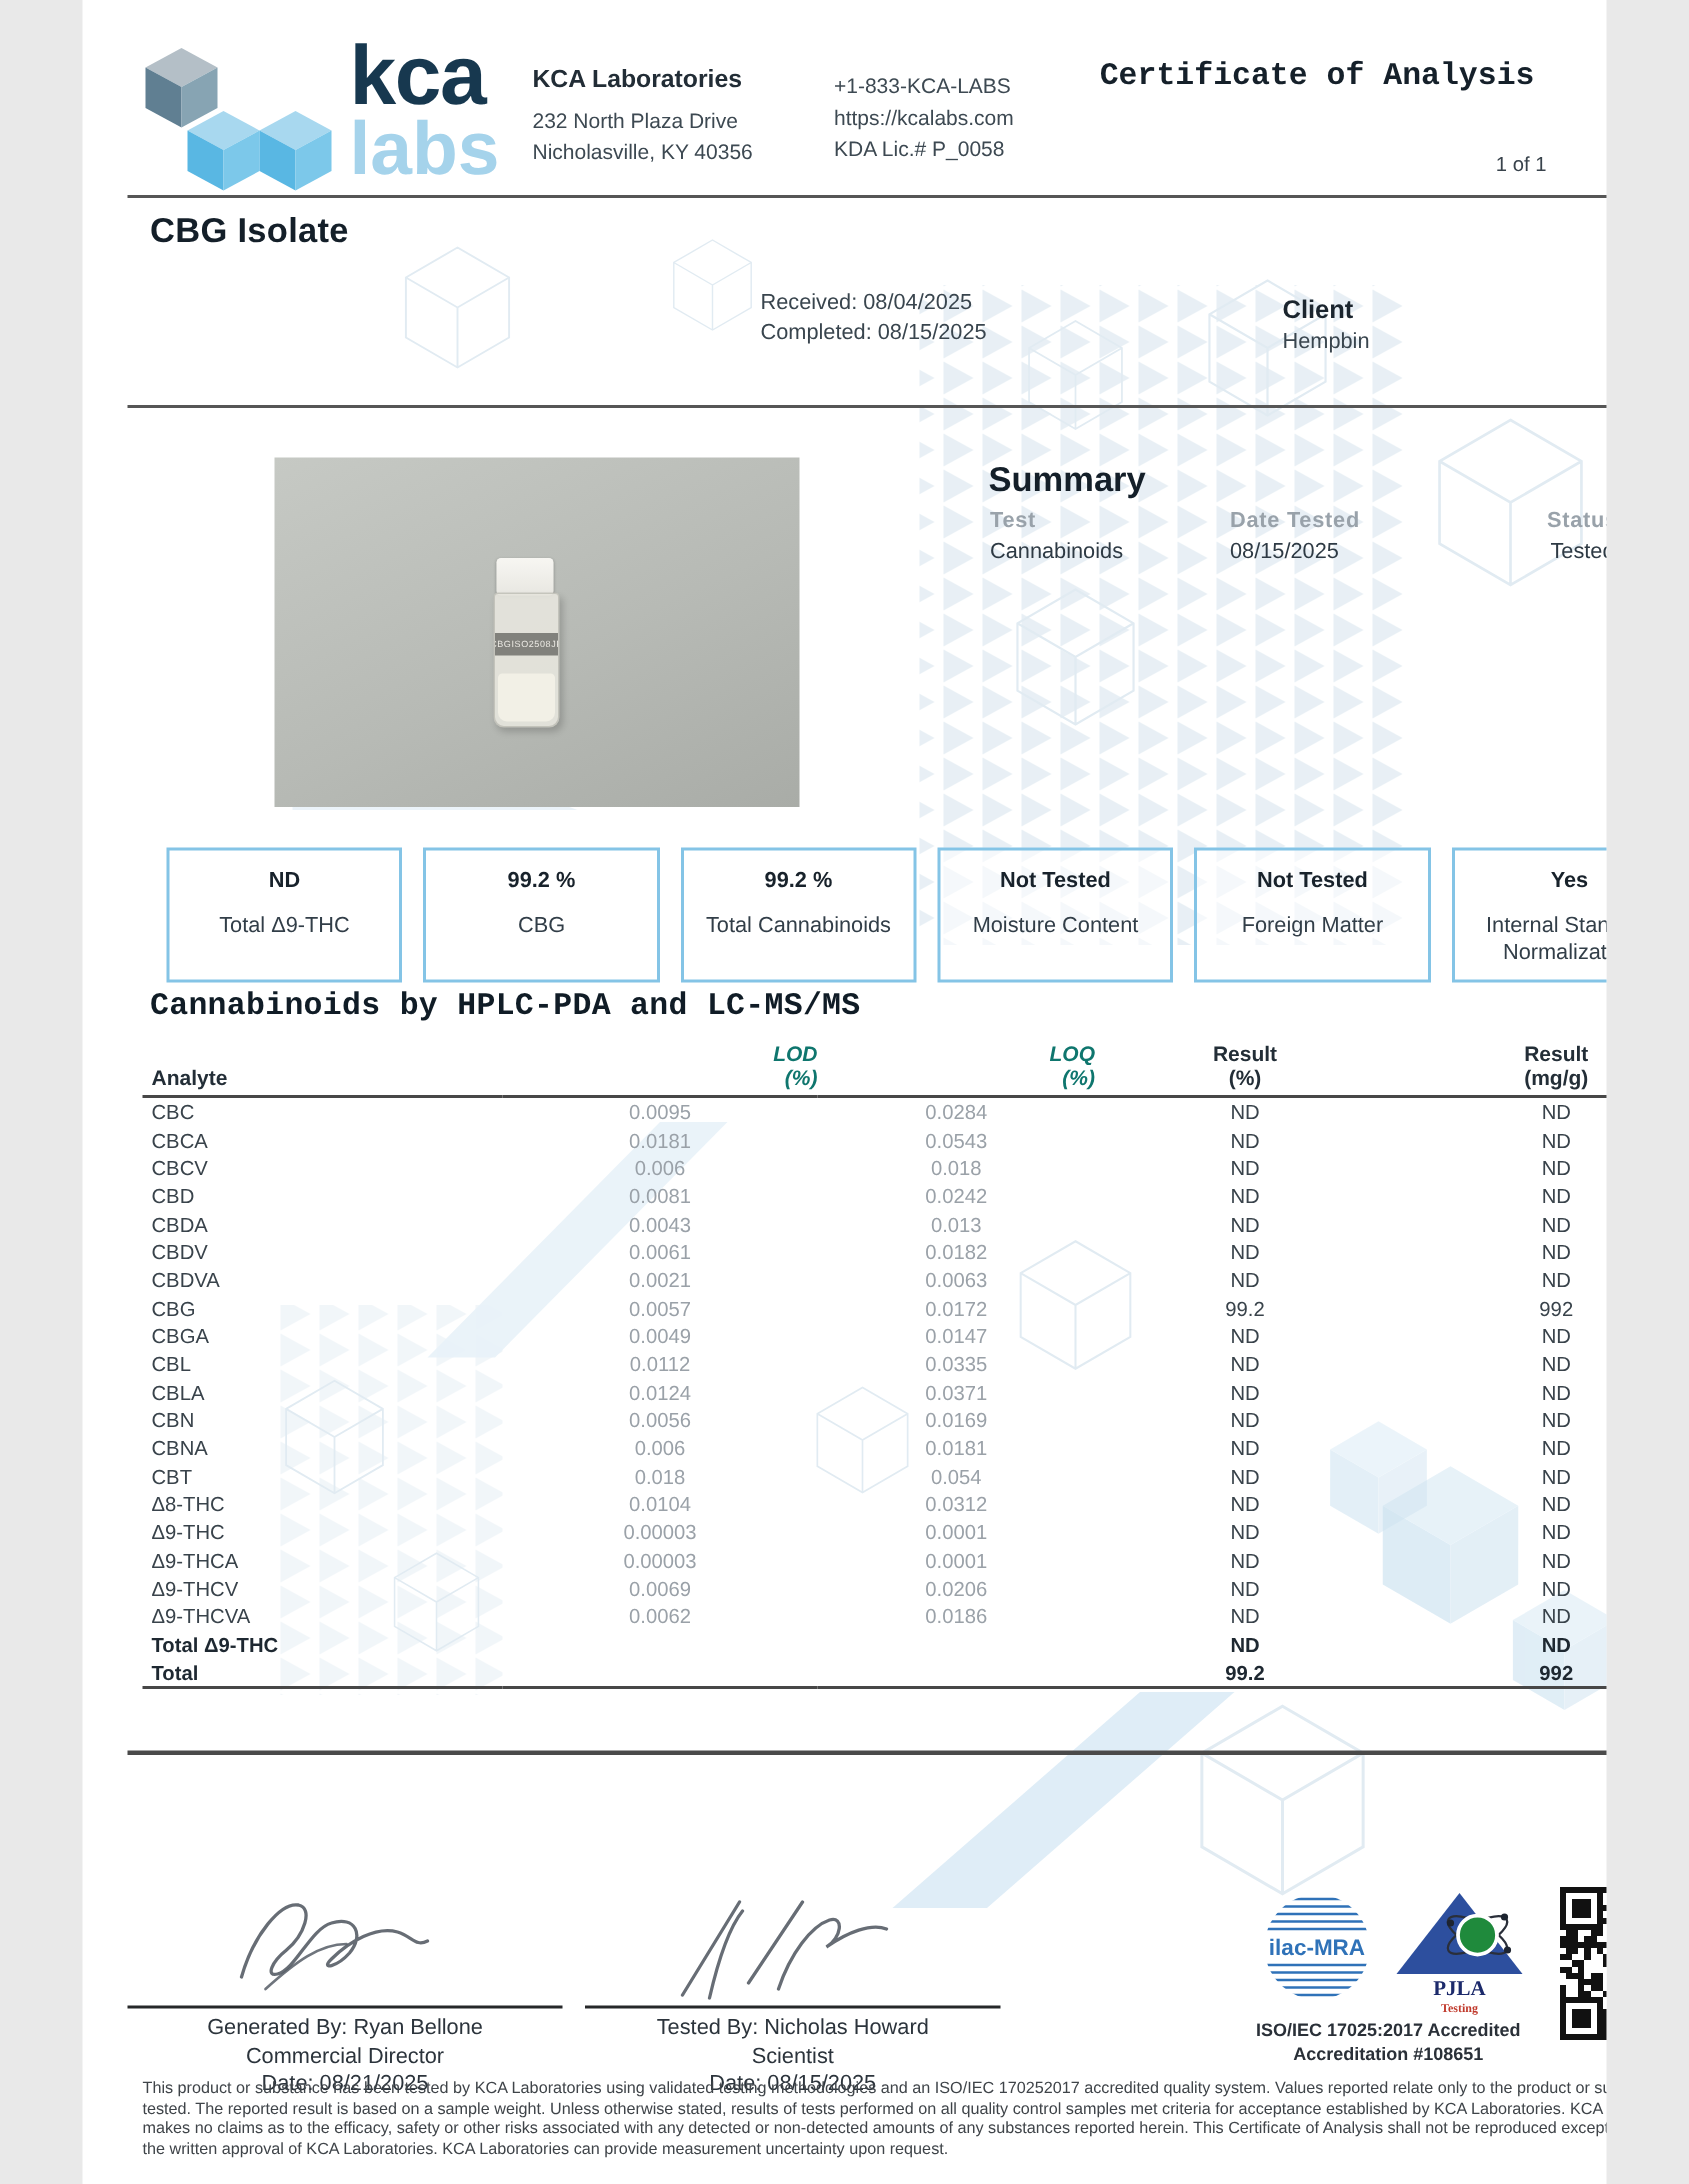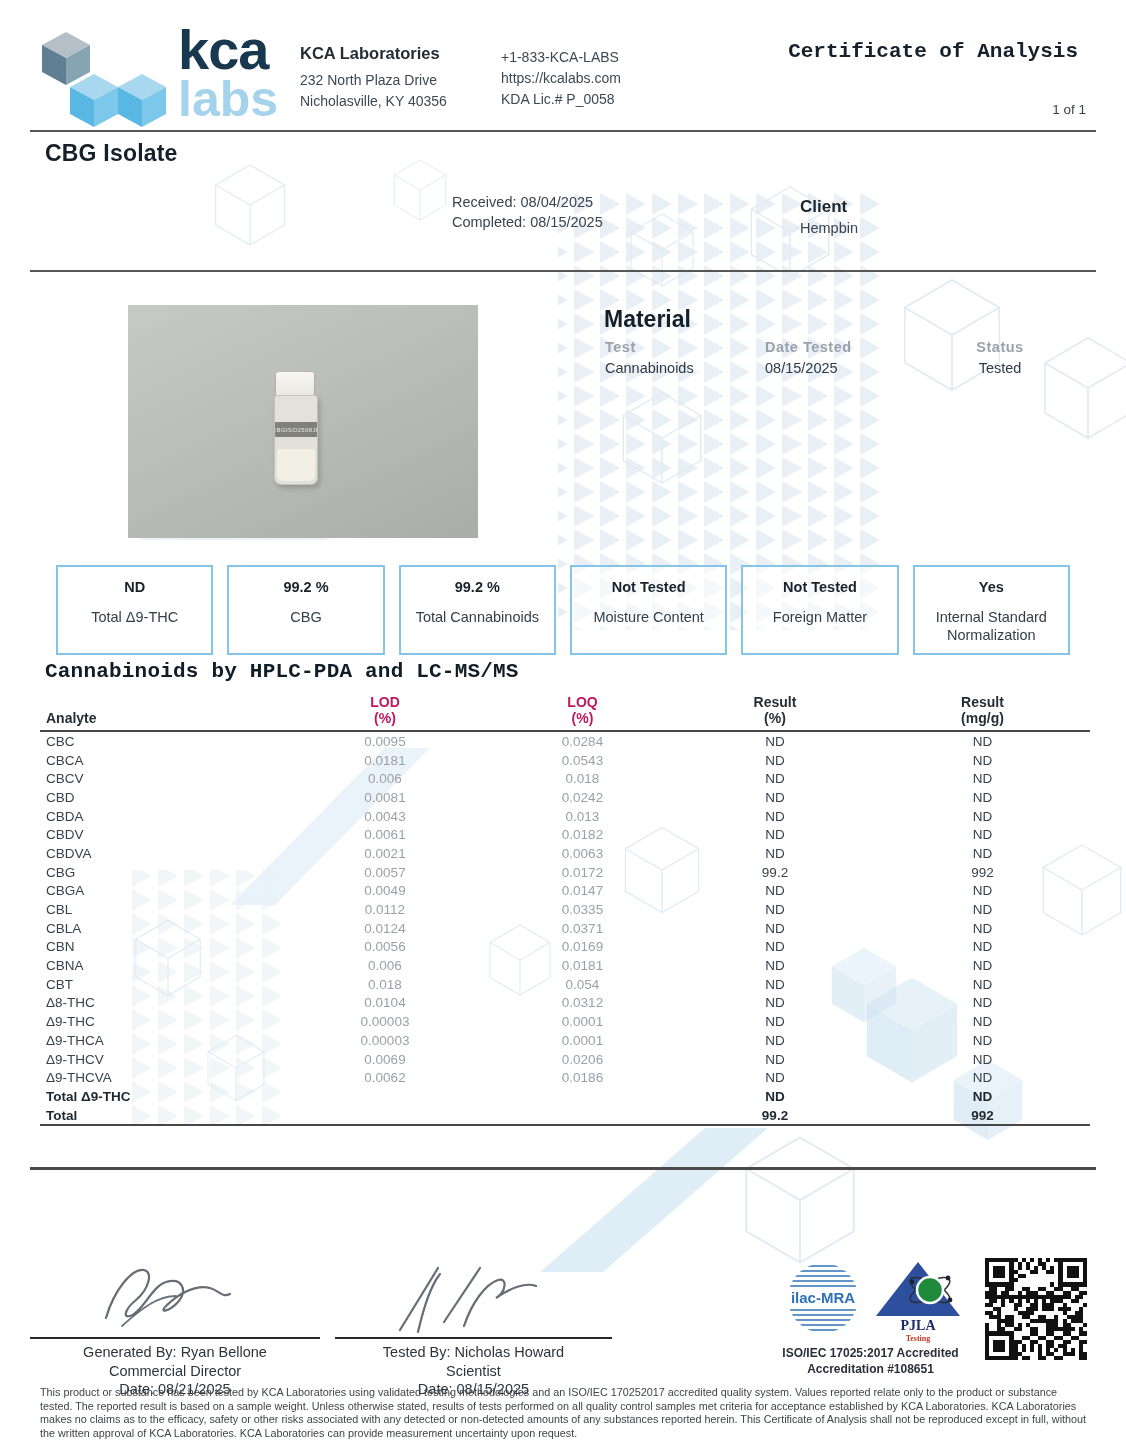--- a/index.html
+++ b/index.html
@@ -1,17 +1,17 @@
 <!DOCTYPE html>
 <html><head>
 <meta charset="utf-8">
 <style>
   html,body { margin:0; padding:0; background:#e9e9e9; }
   .page {
-    position:relative; width:1126px; height:1456px; margin:0 auto;
+    position:relative; width:1016px; height:1456px; margin:0 auto;
     background:#ffffff; overflow:hidden;
     font-family:"Liberation Sans", sans-serif; color:#2b353e;
   }
   .abs { position:absolute; }
   .watermark { position:absolute; left:0; top:0; pointer-events:none; }
 
   
   .brand-text { line-height:.92; text-align:left; }
   .brand-kca { font-size:56px; font-weight:bold; color:#17384f; letter-spacing:-1px; }
   .brand-labs { font-size:50px; font-weight:bold; color:#a5d3eb; letter-spacing:0px; }
@@ -52,21 +52,21 @@
     text-align:center; padding-top:12px; }
   .rbox-value { font-size:14.5px; font-weight:bold; color:#18222b; }
   .rbox-label { font-size:14.5px; color:#323e48; margin-top:13px; line-height:18px; }
 
   
   .section-title { font-size:21px; font-weight:bold; color:#101c26; letter-spacing:.2px;font-family:Liberation Mono, monospace; }
   table.atable { position:absolute; left:40px; top:694px; width:1050px; border-collapse:collapse; }
   .atable th { vertical-align:bottom; padding:0 0 4px 0; border-bottom:2px solid #474747;
     font-size:14px; font-weight:bold; }
   .atable th.c-analyte { text-align:left; padding-left:6px; color:#232e37; }
-  .atable th.c-gray { color:#be185d; text-align:center; }
+  .atable th.c-gray { color:#0f766e; text-align:right;font-style:italic; }
   .atable th.c-dark { color:#232e37; text-align:center; }
   .atable td { height:18.7px; padding:0; font-size:13.5px; }
   .atable td.a { text-align:left; padding-left:6px; color:#39434b; }
   .atable td.n { text-align:center; color:#9aa1a8; }
   .atable td.r { text-align:center; color:#39434b; }
   .atable tr.bold td { font-weight:bold; color:#1e2831; }
   .atable tr.last td { border-bottom:2px solid #474747; }
 
   .footnote { font-size:11px; color:#474d52; letter-spacing:-.1px; }
   .hr-thick { background:#4a4a4a; height:3px; left:30px; width:1066px; }
@@ -167,21 +167,21 @@
   <div class="abs hr" style="top:270px;"></div>
 
   <div class="abs photo">
     <div class="vial-cap"></div>
     <div class="vial-body">
       <div class="vial-powder"></div>
       <div class="vial-label">CBGISO2508JP</div>
     </div>
   </div>
 
-  <div class="abs summary-title" style="left:604px; top:306px;">Material</div>
+  <div class="abs summary-title" style="left:604px; top:306px;">Summary</div>
   <div class="abs" style="left:605px; top:339px;">
     <div class="sum-label">Test</div>
     <div class="sum-value">Cannabinoids</div>
   </div>
   <div class="abs" style="left:765px; top:339px;">
     <div class="sum-label">Date Tested</div>
     <div class="sum-value">08/15/2025</div>
   </div>
   <div class="abs" style="left:945px; top:339px; width:110px; text-align:center;">
     <div class="sum-label">Status</div>

